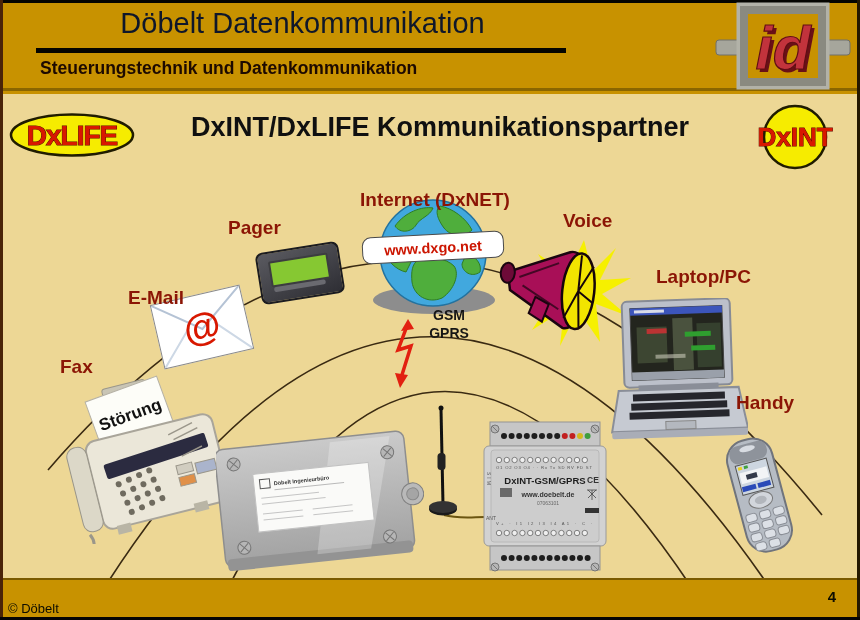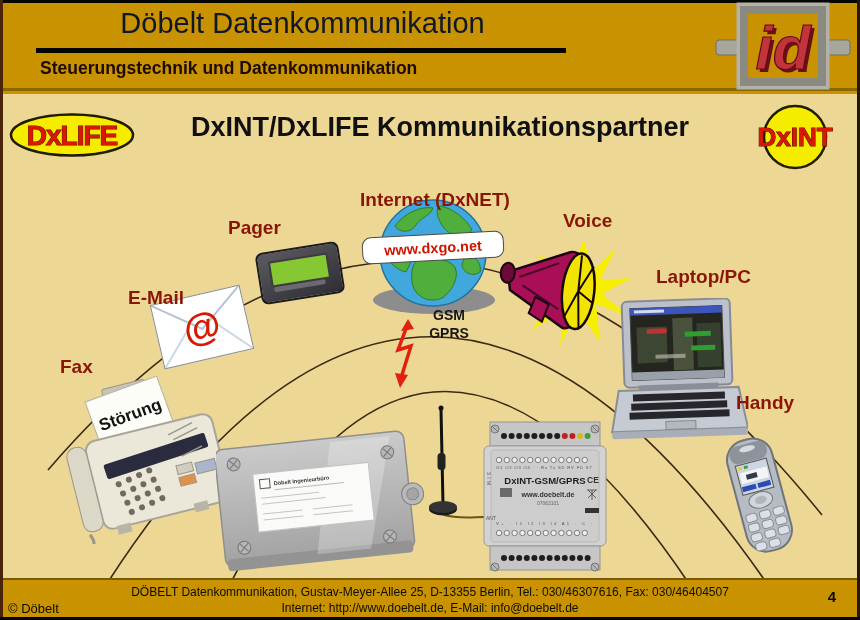--- a/index.html
+++ b/index.html
@@ -373,22 +373,20 @@
       <circle cx="98" cy="138" r="3" fill="#1e1e1e"></circle>
         <circle cx="105.6" cy="138" r="3" fill="#1e1e1e"></circle>
       <circle cx="13" cy="147" r="4" fill="#b6b6b6" stroke="#777"></circle>
         <path d="M 10 144 L 16 150" stroke="#777"></path>
       <circle cx="113" cy="147" r="4" fill="#b6b6b6" stroke="#777"></circle>
         <path d="M 110 144 L 116 150" stroke="#777"></path>
     </g>
   </svg>
 
   <div class="abs" id="footer">
-    <div class="abs" id="footer-line1">DÖBELT Datenkommunikation, Gustav-Meyer-Allee 25, D-13355 Berlin, Tel.: 030/46307616, Fax: 030/46404507</div>
-    <div class="abs" id="footer-line2">Internet: http://www.doebelt.de, E-Mail: info@doebelt.de</div>
     <div class="abs" id="footer-copy">© Döbelt</div>
     <div class="abs" id="footer-page">4</div>
   </div>
 
   <div class="abs" id="edge-left"></div>
   <div class="abs" id="edge-right"></div>
   <div class="abs" id="edge-bottom"></div>
 
 </div>
 

